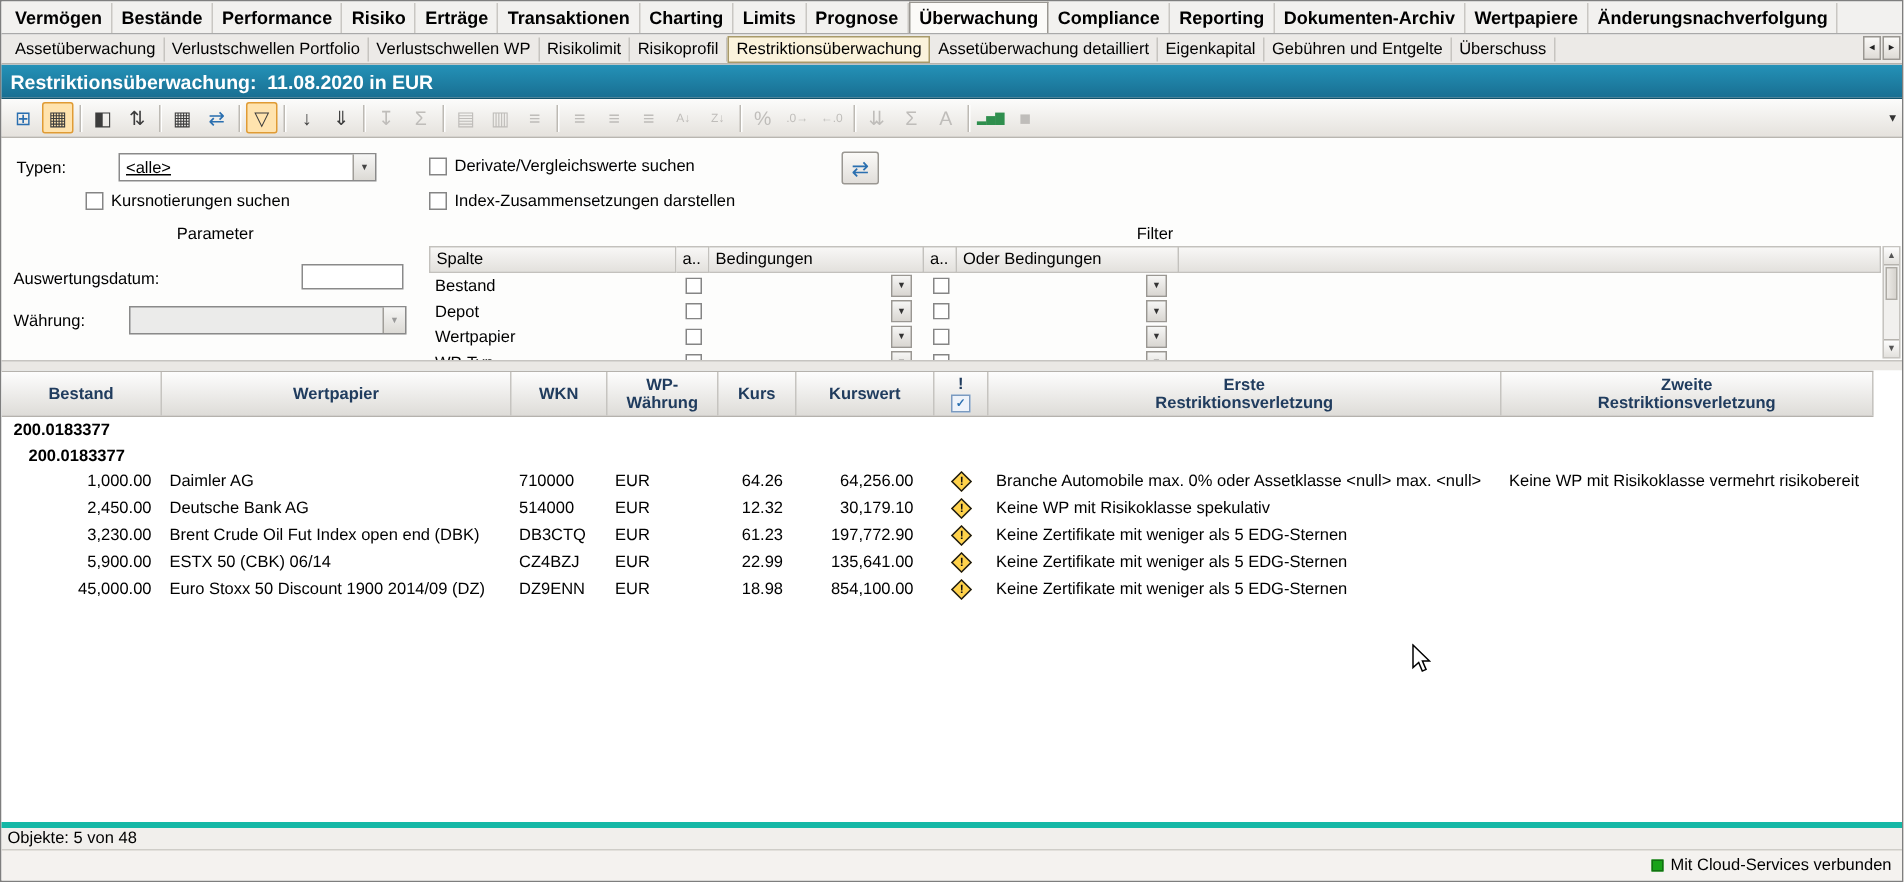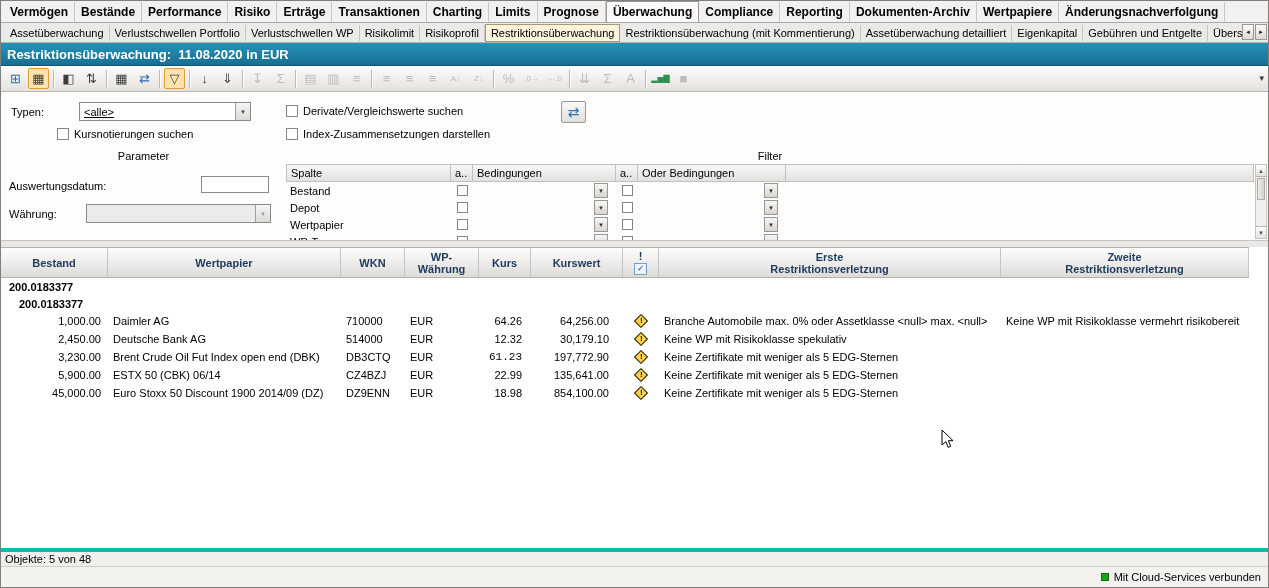--- a/index.html
+++ b/index.html
@@ -136,21 +136,20 @@
     </div>
 
   <div class="tabbar">
     <div class="tab-strip">
         <div class="tab-item">Assetüberwachung</div>
         <div class="tab-item">Verlustschwellen Portfolio</div>
         <div class="tab-item">Verlustschwellen WP</div>
         <div class="tab-item">Risikolimit</div>
         <div class="tab-item">Risikoprofil</div>
         <div class="tab-item selected">Restriktionsüberwachung</div>
-        <div class="tab-item">Restriktionsüberwachung (mit Kommentierung)</div>
         <div class="tab-item">Assetüberwachung detailliert</div>
         <div class="tab-item">Eigenkapital</div>
         <div class="tab-item">Gebühren und Entgelte</div>
         <div class="tab-item">Überschuss</div>
       </div>
     <div class="tab-scroll">
       <div class="scroll-btn">◄</div>
       <div class="scroll-btn">►</div>
     </div>
   </div>
@@ -379,21 +378,21 @@
             </span>
           </div>
           <div class="td l" style="width: 342px;">Keine WP mit Risikoklasse spekulativ</div>
           <div class="td l" style="width: 248px;"></div>
         </div>
         <div class="drow">
           <div class="td r" style="width: 107px; padding-right: 7px;">3,230.00</div>
           <div class="td l" style="width: 233px;">Brent Crude Oil Fut Index open end (DBK)</div>
           <div class="td l" style="width: 64px;">DB3CTQ</div>
           <div class="td l" style="width: 74px;">EUR</div>
-          <div class="td r" style="width: 52px; padding-right: 9px; font-family: Liberation Mono, monospace;">61.23</div>
+          <div class="td r" style="width: 52px; padding-right: 9px;">61.23</div>
           <div class="td r" style="width: 92px; padding-right: 14px;">197,772.90</div>
           <div class="td c" style="width: 36px;">
             <span class="warn-icon">
               <span class="wi">!</span>
             </span>
           </div>
           <div class="td l" style="width: 342px;">Keine Zertifikate mit weniger als 5 EDG-Sternen</div>
           <div class="td l" style="width: 248px;"></div>
         </div>
         <div class="drow">

